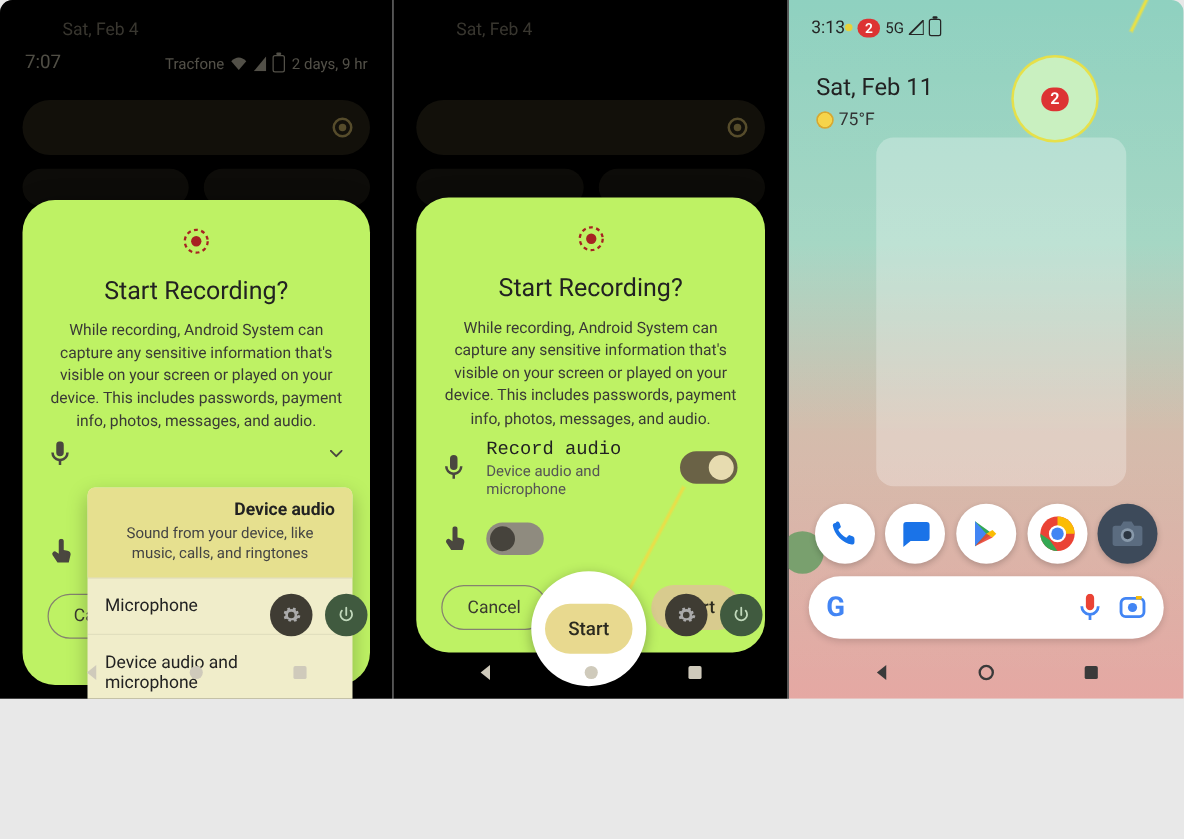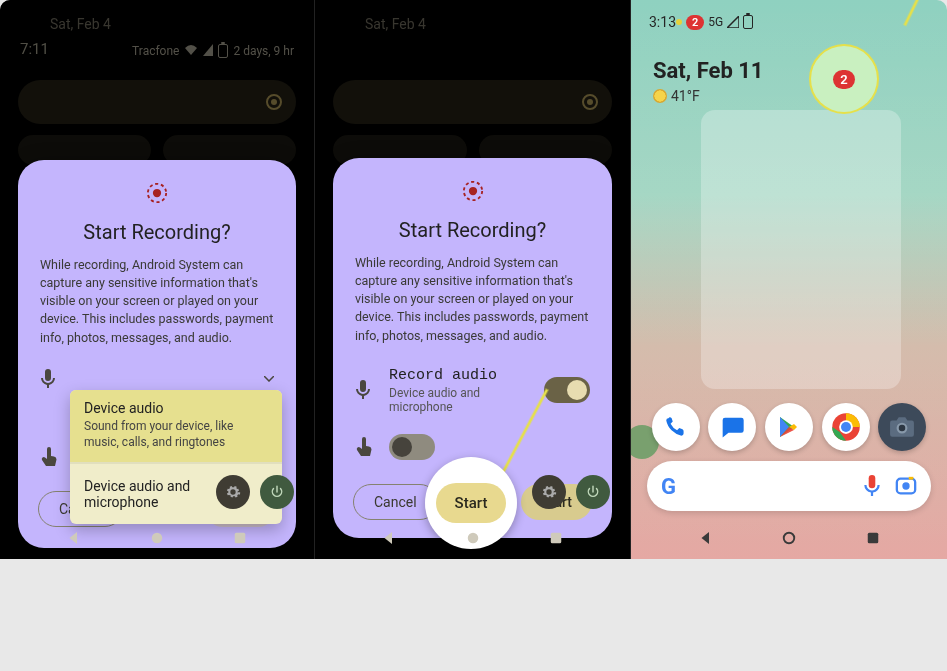--- a/index.html
+++ b/index.html
@@ -6,49 +6,49 @@
   body { background:#e8e8e8; width:947px; height:671px; display:flex; border-radius:10px; overflow:hidden; }
   .panel { position:relative; height:559px; overflow:hidden; }
   .p1 { width:315px; border-right:1px solid #222;}
   .p2 { width:316px; border-right:1px solid #222;}
   .p3 { width:316px; }
   .darkbg { position:absolute; inset:0; background:#000; }
   .scrim { position:absolute; inset:0; background:rgba(0,0,0,.55); }
 
   
   .status-dark { position:absolute; top:0; left:0; right:0; height:64px; display:flex; align-items:flex-end; justify-content:space-between; padding:0 20px 6px 20px; color:#b7b2a0; font-size:14px; }
-  .status-dark .right { display:flex; gap:5px; font-size:12px; }
+  .status-dark .right { display:flex; align-items:center; gap:5px; font-size:12px; }
   .date-dark { position:absolute; top:16px; left:50px; color:#7d7869; font-size:14px; }
   .status-dark .time { color:#b1ad99; font-size:15px;}
 
   .search-pill { position:absolute; top:80px; left:18px; right:18px; height:44px; border-radius:30px; background:rgba(200,180,120,.20); display:flex; align-items:center; justify-content:flex-end; padding-right:14px; overflow:hidden;}
   .search-pill .dot { width:16px; height:16px; border:2.5px solid #bfa860; border-radius:50%; position:relative;}
   .search-pill .dot::after{content:"";position:absolute;inset:3px;border-radius:50%;background:#bfa860;}
 
   .chips { position:absolute; top:135px; left:18px; right:18px; display:flex; gap:12px;}
   .chips div{ flex:1; height:30px; border-radius:20px; background:rgba(60,55,40,.5);}
 
   
-  .dialog { position:absolute; left:18px; right:18px; top:160px; background:#c4b5fd; border-radius:26px; padding:22px 20px 18px 20px; color:#1a1a1a; box-shadow:0 4px 20px rgba(0,0,0,.4);}
+  .dialog { position:absolute; left:18px; right:18px; top:160px; background:#bef264; border-radius:26px; padding:22px 20px 18px 20px; color:#1a1a1a; box-shadow:0 4px 20px rgba(0,0,0,.4);}
   .dialog .rec-icon { width:22px; height:22px; margin:0 auto 16px auto; display:block; }
   .rec-icon circle.outer{stroke:#a72222;stroke-width:2;fill:none;stroke-dasharray:3.4 3;}
   .rec-icon circle.inner{fill:#a72222;}
   .dialog h2 { text-align:center; font-size:20px; font-weight:400; color:#222; margin-bottom:12px;}
-  .dialog p.body { font-size:12.5px; line-height:1.45; color:#3a3a36; margin-bottom:16px; padding:0 2px;}
+  .dialog p.body { text-align:center; font-size:12.5px; line-height:1.45; color:#3a3a36; padding:0 2px;}
 
   .opt-row{ display:flex; align-items:center; gap:14px; padding:6px 2px; }
   .opt-row .ico{ width:20px; color:#4a473f; }
   .opt-row .txt{ flex:1; }
   .opt-row .ttl{ font-size:15px; color:#222;font-family:Liberation Mono, monospace;}
   .opt-row .sub{ font-size:12px; color:#555; margin-top:2px;}
 
   .dd-panel{ position:absolute; left:52px; right:14px; top:230px; background:#f0edca; border-radius:6px; box-shadow:0 6px 16px rgba(0,0,0,.25); overflow:hidden;}
   .dd-panel .hi{ background:#e6e08f; padding:10px 14px 12px 14px;}
-  .dd-panel .hi .t{font-size:14px; color:#222; font-weight:400;}
-  .dd-panel .hi .s{font-size:12px; color:#444; margin-top:3px; line-height:1.3;}
+  .dd-panel .hi .t{font-size:14px; color:#222; font-weight:700;text-align:right;}
+  .dd-panel .hi .s{font-size:12px; color:#444; margin-top:3px; line-height:1.3;text-align:center;}
   .dd-panel .itm{ padding:14px 14px; font-size:14px; color:#222;}
   .dd-panel .sep{height:1px;background:rgba(0,0,0,.06);}
 
   .btn-row{ display:flex; justify-content:space-between; margin-top:18px; gap:10px;}
   .btn{ border:none; border-radius:22px; padding:9px 20px; font-size:14px; cursor:pointer; }
   .btn.cancel{ background:transparent; border:1px solid #85826f; color:#3a392f;}
   .btn.start{ background:#d8cb8e; color:#2b2a1f; font-weight:500;}
   .btn.start.dim{ opacity:.45;}
 
   
@@ -74,21 +74,21 @@
   .qs .c.s{ background:#3f3c33;}
   .qs .c.p{ background:#405a3f;}
 
   
   .home-bg{position:absolute; inset:0; background:linear-gradient(180deg,#8fd1c0 0%, #9fd4c0 35%, #d2b9a8 62%, #e5a8a3 100%);} 
   .home-sheet{position:absolute;inset:0;background:linear-gradient(180deg,rgba(255,255,255,0) 0%,rgba(255,255,255,.08) 40%,rgba(255,255,255,.0) 100%);} 
   .p3 .status{ position:absolute; top:14px; left:0;right:0; padding:0 18px; display:flex; align-items:center; color:#252525; font-size:14px;}
   .p3 .status .r{display:flex;align-items:center;gap:4px;font-size:12px;}
   .badge2{ background:#d33; color:#fff; font-size:11px; font-weight:600; border-radius:10px; padding:1px 6px;}
   .p3 .dot-ind{width:6px;height:6px;border-radius:50%;background:#e6d23b;}
-  .wdate{ position:absolute; top:58px; left:22px; font-size:22px; color:#222; font-weight:700;}
+  .wdate{ position:absolute; top:58px; left:22px; font-size:19px; color:#222; font-weight:400;}
   .weath{ position:absolute; top:88px; left:22px; font-size:14px; color:#333; display:flex; align-items:center; gap:4px;}
   .sun{width:14px;height:14px;border-radius:50%;background:radial-gradient(circle,#f6d44a 55%,#d8a830 58%);}
 
   .annot-circle{ position:absolute; width:66px;height:66px; border-radius:50%; background:#c9f0c0; top:46px; right:70px; display:flex;align-items:center;justify-content:center; box-shadow:0 0 0 2px #e6e04a;}
   .annot-circle .badge2{font-size:13px;padding:2px 7px;}
   .wp-tile{position:absolute; left:70px; right:46px; top:110px; bottom:170px; border-radius:14px; background:rgba(255,255,255,.28);}
 
   .dock{position:absolute; bottom:108px; left:0; right:0; display:flex; justify-content:space-evenly; padding:0 12px;}
   .dock .app{ width:48px;height:48px;border-radius:50%; display:flex;align-items:center;justify-content:center; box-shadow:0 2px 5px rgba(0,0,0,.2);}
   .gsearch{position:absolute; left:16px; right:16px; bottom:48px; height:50px; border-radius:28px; background:#fff; display:flex; align-items:center; padding:0 14px; box-shadow:0 2px 6px rgba(0,0,0,.15);}
@@ -102,21 +102,21 @@
   .battery-outline{display:inline-block;width:10px;height:14px;border:1.5px solid currentColor;border-radius:2px;position:relative;}
   .battery-outline::before{content:"";position:absolute;top:-3px;left:2px;width:4px;height:2px;background:currentColor;border-radius:1px;}
 </style>
 </head>
 <body>
 
 <div class="panel p1">
  <div class="darkbg"></div>
  <div class="date-dark">Sat, Feb 4</div>
  <div class="status-dark">
-   <span class="time">7:11</span>
+   <span class="time">7:07</span>
    <span class="right">
      <span>Tracfone</span>
      <svg width="14" height="12">
           <path d="M1 4 Q7 -2 13 4 L7 11 Z" fill="#b7b2a0"></path>
         </svg>
      <svg width="10" height="12">
           <path d="M0 12 L10 12 L10 0 Z" fill="#b7b2a0"></path>
         </svg>
      <span class="battery-outline"></span>
      <span>2 days, 9 hr</span>
@@ -163,20 +163,21 @@
      <button class="btn cancel">Cancel</button>
      <button class="btn start dim">Start</button>
    </div>
 
    <div class="dd-panel">
      <div class="hi">
        <div class="t">Device audio</div>
        <div class="s">Sound from your device, like music, calls, and ringtones</div>
      </div>
      <div class="sep"></div>
+     <div class="itm">Microphone</div>
      <div class="sep"></div>
      <div class="itm">Device audio and microphone</div>
    </div>
  </div>
 
  <div class="qs">
   <div class="c s">
         <svg width="16" height="16" viewBox="0 0 24 24" fill="#aaa">
           <path d="M12 8a4 4 0 100 8 4 4 0 000-8zm9 4l2 1-1 3-2-.5a8 8 0 01-1.7 1.7l.5 2-3 1-1-2a8 8 0 01-2.6 0l-1 2-3-1 .5-2A8 8 0 016 16.5L4 17l-1-3 2-1a8 8 0 010-2l-2-1 1-3 2 .5A8 8 0 017.5 6L7 4l3-1 1 2a8 8 0 012.6 0l1-2 3 1-.5 2A8 8 0 0118 7.5l2-.5 1 3-2 1a8 8 0 010 2z"></path>
         </svg>
@@ -294,21 +295,21 @@
      <span class="battery-outline" style="color:#252525"></span>
    </span>
  </div>
  <div class="call-line" style="right:42px;top:24px;left:auto;width:70px;transform:rotate(116deg);transform-origin:right center;"></div>
  <div class="annot-circle">
    <span class="badge2">2</span>
  </div>
  <div class="wdate">Sat, Feb 11</div>
  <div class="weath">
       <span class="sun"></span>
-      <span>41°F</span>
+      <span>75°F</span>
     </div>
 
  <div class="halfcircle"></div>
 
  <div class="dock">
    <div class="app" style="background:#fff">
         <svg width="26" height="26" viewBox="0 0 24 24">
           <path d="M6 3a2 2 0 012 1l1 3-2 2a14 14 0 006 6l2-2 3 1a2 2 0 011 2v2a2 2 0 01-2 2A18 18 0 013 6a2 2 0 012-2z" fill="#1a73e8"></path>
         </svg>
       </div>

